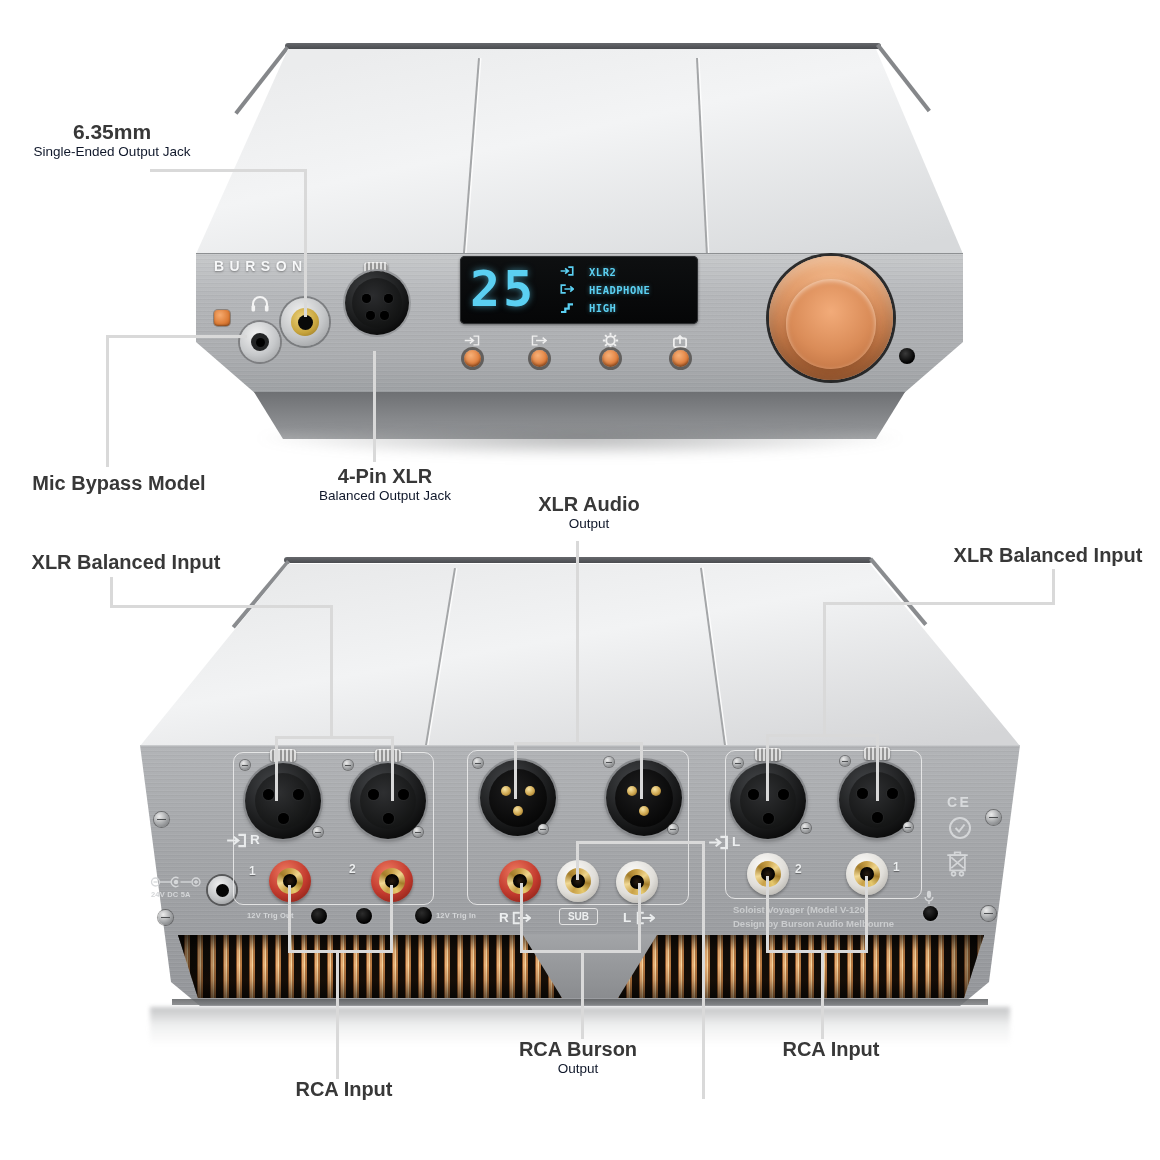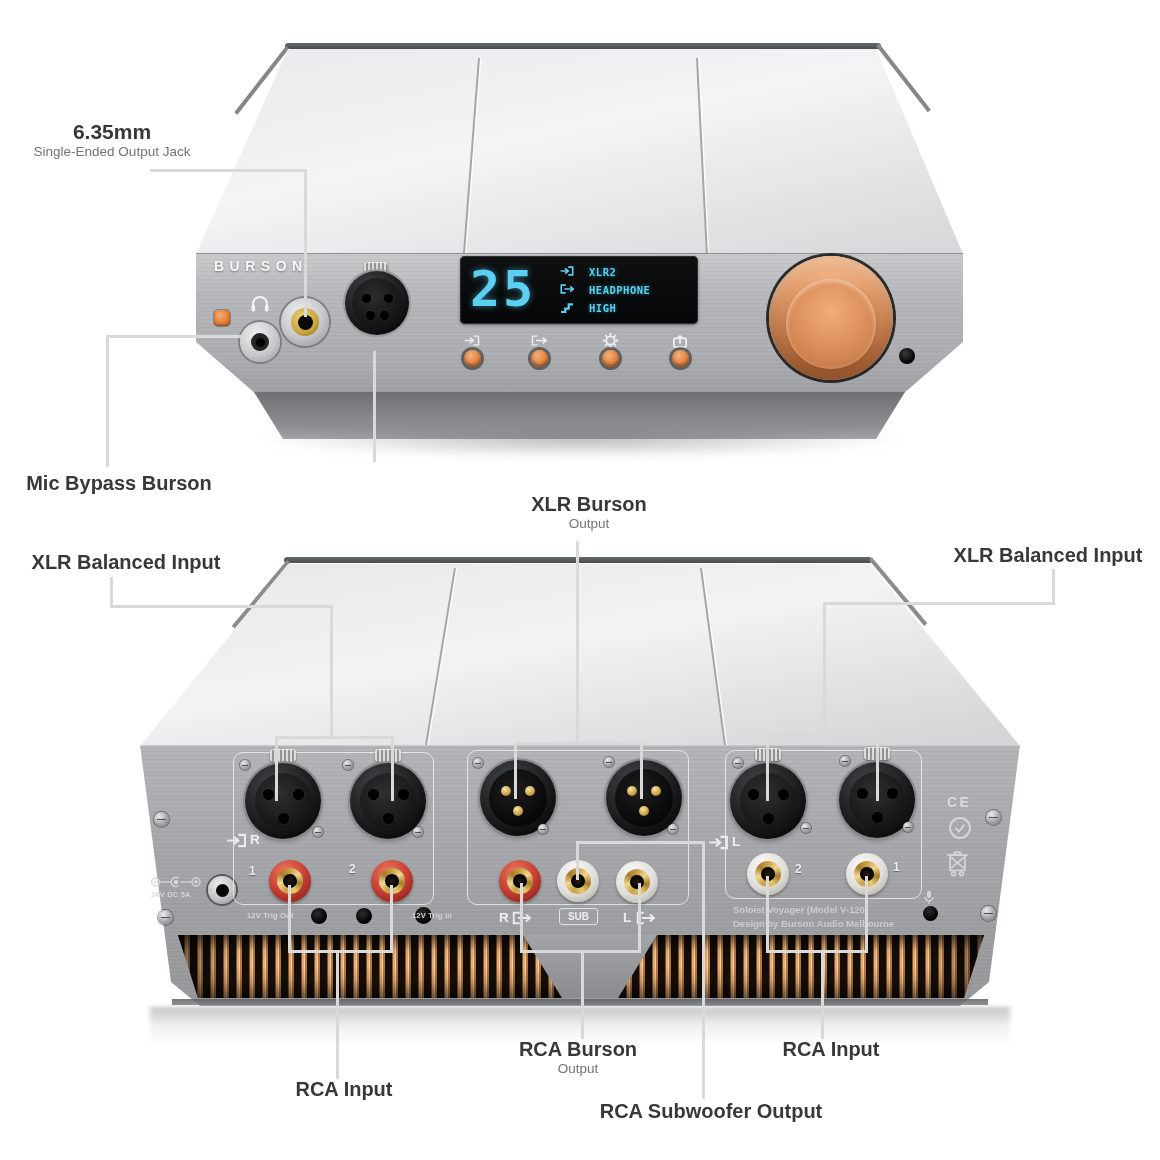--- a/index.html
+++ b/index.html
@@ -3,21 +3,21 @@
 <meta charset="utf-8">
 <style>
   html,body{margin:0;padding:0;background:#fff}
   #stage{position:relative;width:1160px;height:1160px;background:#fff;overflow:hidden;
          font-family:"Liberation Sans",sans-serif;color:#3c3c3c}
   .abs{position:absolute}
   
   .ann{position:absolute;text-align:center}
   .ann .t{font-size:20px;font-weight:bold;color:#383838;line-height:1.2;white-space:nowrap}
   .ann .t.big{font-size:21px}
-  .ann .s{font-size:13.5px;color:#737373;white-space:nowrap;line-height:1.25}
+  .ann .s{font-size:13.5px;color:#0f172a;white-space:nowrap;line-height:1.25}
   
   .lh{position:absolute;height:2.5px;background:#d9d9d9}
   .lv{position:absolute;width:2.5px;background:#d9d9d9}
   
   .clip{position:absolute}
   .brush::after{content:"";position:absolute;inset:0;pointer-events:none;
     background:repeating-linear-gradient(180deg,rgba(255,255,255,.05) 0 1px,rgba(0,0,0,.03) 1px 2px,rgba(255,255,255,0) 2px 4px)}
   
   .screw{position:absolute;border-radius:50%;background:radial-gradient(circle at 35% 30%,#ececec,#a2a4a6 55%,#6b6d6f);box-shadow:0 0 0 1px rgba(40,40,40,.45)}
   .screw::after{content:"";position:absolute;left:18%;right:18%;top:46%;height:1.5px;background:#4e5052}
@@ -320,21 +320,21 @@
         <div class="gold"></div>
         <div class="ctr"></div>
       </div>
     <div class="rnum" style="left:795px;top:862px">2</div>
     <div class="rnum" style="left:893px;top:860px">1</div>
 
     <div class="rtxt" style="left:247px;top:911px">12V Trig Out</div>
     <div class="hole" style="left:311px;top:908px;width:16px;height:16px"></div>
     <div class="hole" style="left:356px;top:908px;width:16px;height:16px"></div>
     <div class="hole" style="left:415px;top:907px;width:17px;height:17px"></div>
-    <div class="rtxt" style="left:412px;top:911px">12V Trig In</div>
+    <div class="rtxt" style="left:436px;top:911px">12V Trig In</div>
 
     <div class="abs" style="left:733px;top:904px;font-size:9.5px;font-weight:bold;color:#caccce;white-space:nowrap">Soloist Voyager (Model V-120)</div>
     <div class="abs" style="left:733px;top:918px;font-size:9.5px;font-weight:bold;color:#caccce;white-space:nowrap">Design by Burson Audio Melbourne</div>
     <div class="abs" style="left:947px;top:794px;font-size:14px;font-weight:bold;letter-spacing:2.5px;color:#d8dadc">CE</div>
     <div class="abs" style="left:949px;top:817px;width:18px;height:18px;border:2px solid #d4d6d8;border-radius:50%">
       <svg width="18" height="18" viewBox="0 0 18 18">
           <path d="M4.5 9 L8 12.5 L13.5 5.5" fill="none" stroke="#d4d6d8" stroke-width="2"></path>
         </svg>
     </div>
     <svg class="abs" style="left:945px;top:847px" width="25" height="31" viewBox="0 0 22 27">
@@ -390,39 +390,40 @@
     <div class="lv" style="left:865px;top:876px;height:76px"></div>
     <div class="lh" style="left:766px;top:950px;width:102px"></div>
     <div class="lv" style="left:821px;top:950px;height:89px"></div>
   </div>
 
   <div class="ann" style="left:8px;top:119px;width:208px">
     <div class="t big">6.35mm</div>
     <div class="s">Single-Ended Output Jack</div>
   </div>
   <div class="ann" style="left:14px;top:471px;width:210px">
-    <div class="t">Mic Bypass Burson</div>
+    <div class="t">Mic Bypass Model</div>
+  </div>
+  <div class="ann" style="left:285px;top:464px;width:200px">
+    <div class="t">4-Pin XLR</div>
+    <div class="s">Balanced Output Jack</div>
   </div>
   <div class="ann" style="left:489px;top:492px;width:200px">
-    <div class="t">XLR Burson</div>
+    <div class="t">XLR Audio</div>
     <div class="s">Output</div>
   </div>
   <div class="ann" style="left:20px;top:550px;width:212px">
     <div class="t">XLR Balanced Input</div>
   </div>
   <div class="ann" style="left:942px;top:543px;width:212px">
     <div class="t">XLR Balanced Input</div>
   </div>
   <div class="ann" style="left:244px;top:1077px;width:200px">
     <div class="t">RCA Input</div>
   </div>
   <div class="ann" style="left:478px;top:1037px;width:200px">
     <div class="t">RCA Burson</div>
     <div class="s">Output</div>
   </div>
-  <div class="ann" style="left:581px;top:1099px;width:260px">
-    <div class="t">RCA Subwoofer Output</div>
-  </div>
   <div class="ann" style="left:731px;top:1037px;width:200px">
     <div class="t">RCA Input</div>
   </div>
 
 </div>
 
 </body></html>

